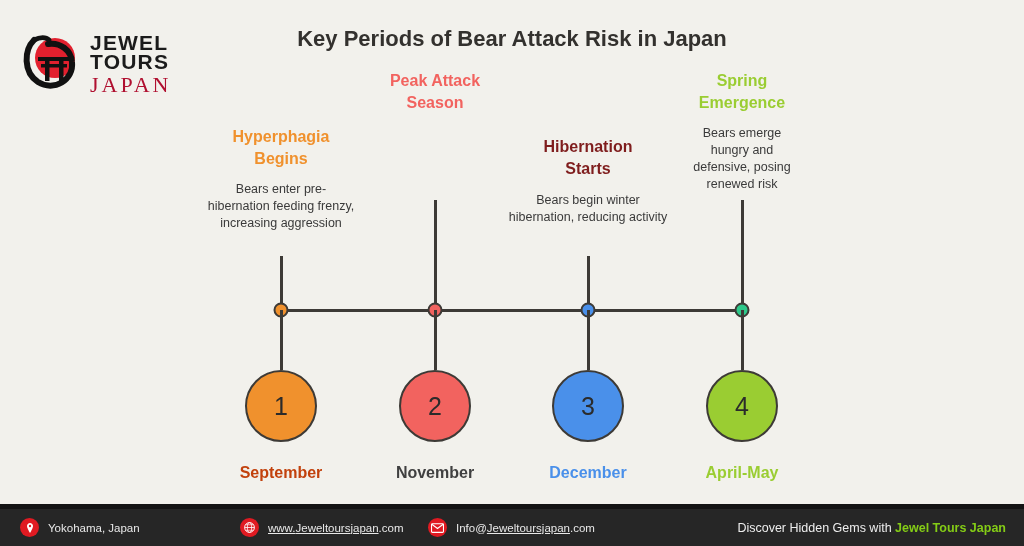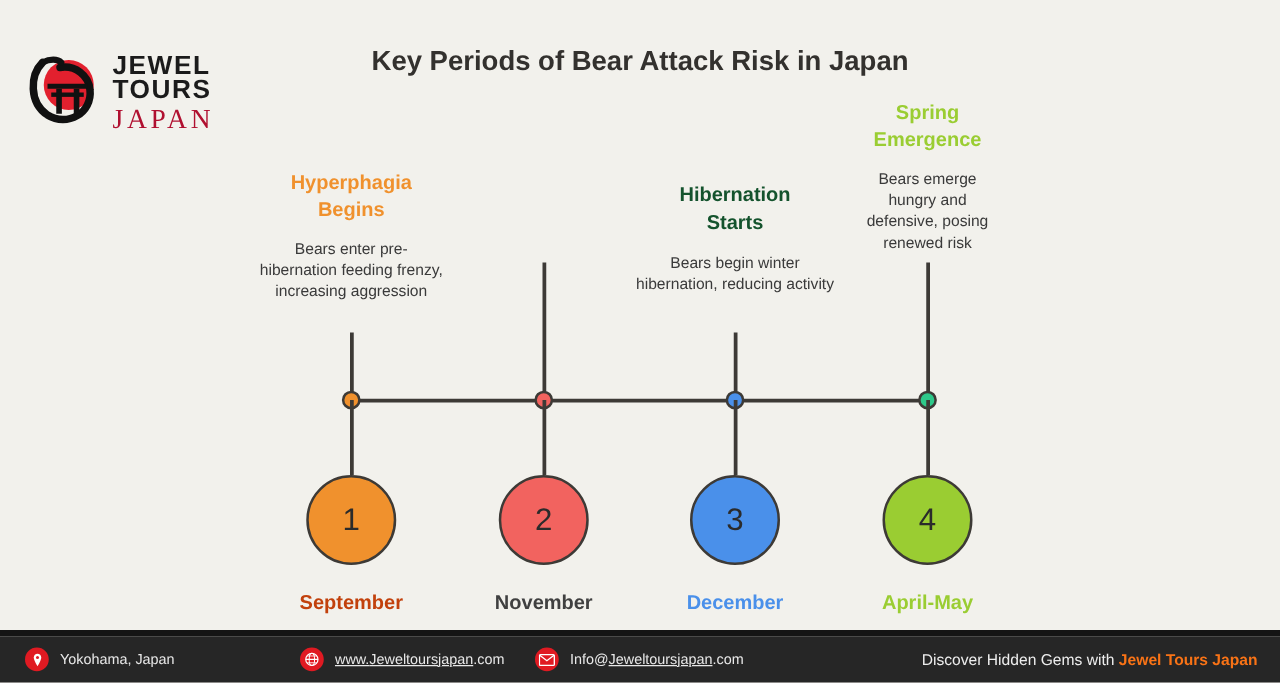--- a/index.html
+++ b/index.html
@@ -6,21 +6,21 @@
   html,body { width:1024px; height:546px; }
   body {
     font-family:"Liberation Sans", sans-serif;
     background:#f2f1ec;
     position:relative;
     overflow:hidden;
   }
 
   
   .canvas {
-    position:absolute; left:0; top:18px;
+    position:absolute; left:0; top:8px;
     width:812px; height:506px;
     background:#f2f1ec;
   }
 
   
   .logo { position:absolute; left:18px; top:20px; width:180px; height:68px; }
   .logo-mark { position:absolute; left:0; top:0; width:68px; height:68px; }
   .logo-text { position:absolute; left:72px; top:5px; width:108px; }
   .logo-line1, .logo-line2 {
     font-size:21px; font-weight:bold; color:#1b1b1b;
@@ -84,21 +84,21 @@
   }
   .f-item { display:flex; align-items:center; gap:9px; }
   .f-icon {
     width:19px; height:19px; border-radius:50%; background:#e01a22;
     display:flex; align-items:center; justify-content:center;
     flex:0 0 auto;
   }
   .f-text { font-size:11.5px; color:#e8e8e8; white-space:nowrap; }
   .f-text .u { text-decoration:underline; }
   .f-tag { font-size:12.5px; color:#ededed; white-space:nowrap; }
-  .f-tag b { color:#f97316; }
+  .f-tag b { color:#84cc16; }
   .pos-loc   { position:absolute; left:20px; }
   .pos-web   { position:absolute; left:240px; }
   .pos-mail  { position:absolute; left:428px; }
   .pos-tag   { position:absolute; right:18px; }
 </style>
 </head>
 <body>
 
 <div class="canvas">
 
@@ -129,27 +129,31 @@
     <span>Hyperphagia</span><br>
     <span>Begins</span>
   </div>
   <div class="desc" style="left:281px; top:173px;">Bears enter pre-hibernation feeding frenzy, increasing aggression</div>
   <div class="stem" style="left:280px; top:248px; height:54px;"></div>
   <div class="node-dot" style="left:281px; background:#f0912d;"></div>
   <div class="stem" style="left:280px; top:302px; height:60px;"></div>
   <div class="num-circle" style="left:281px; background:#f0912d;">1</div>
   <div class="month" style="left:281px; color:#c2410c;">September</div>
 
+  <div class="heading" style="left:435px; top:62px; color:#f2635f;">
+    <span>Peak Attack</span><br>
+    <span>Season</span>
+  </div>
   <div class="stem" style="left:434px; top:192px; height:110px;"></div>
   <div class="node-dot" style="left:435px; background:#f2635f;"></div>
   <div class="stem" style="left:434px; top:302px; height:60px;"></div>
   <div class="num-circle" style="left:435px; background:#f2635f;">2</div>
   <div class="month" style="left:435px; color:#404040;">November</div>
 
-  <div class="heading" style="left:588px; top:128px; color:#14532d;">
+  <div class="heading" style="left:588px; top:128px; color:#7f1d1d;">
     <span>Hibernation</span><br>
     <span>Starts</span>
   </div>
   <div class="desc" style="left:588px; top:184px; width:160px;">Bears begin winter hibernation, reducing activity</div>
   <div class="stem" style="left:587px; top:248px; height:54px;"></div>
   <div class="node-dot" style="left:588px; background:#4a90ea;"></div>
   <div class="stem" style="left:587px; top:302px; height:60px;"></div>
   <div class="num-circle" style="left:588px; background:#4a90ea;">3</div>
   <div class="month" style="left:588px; color:#4a90ea;">December</div>
 

